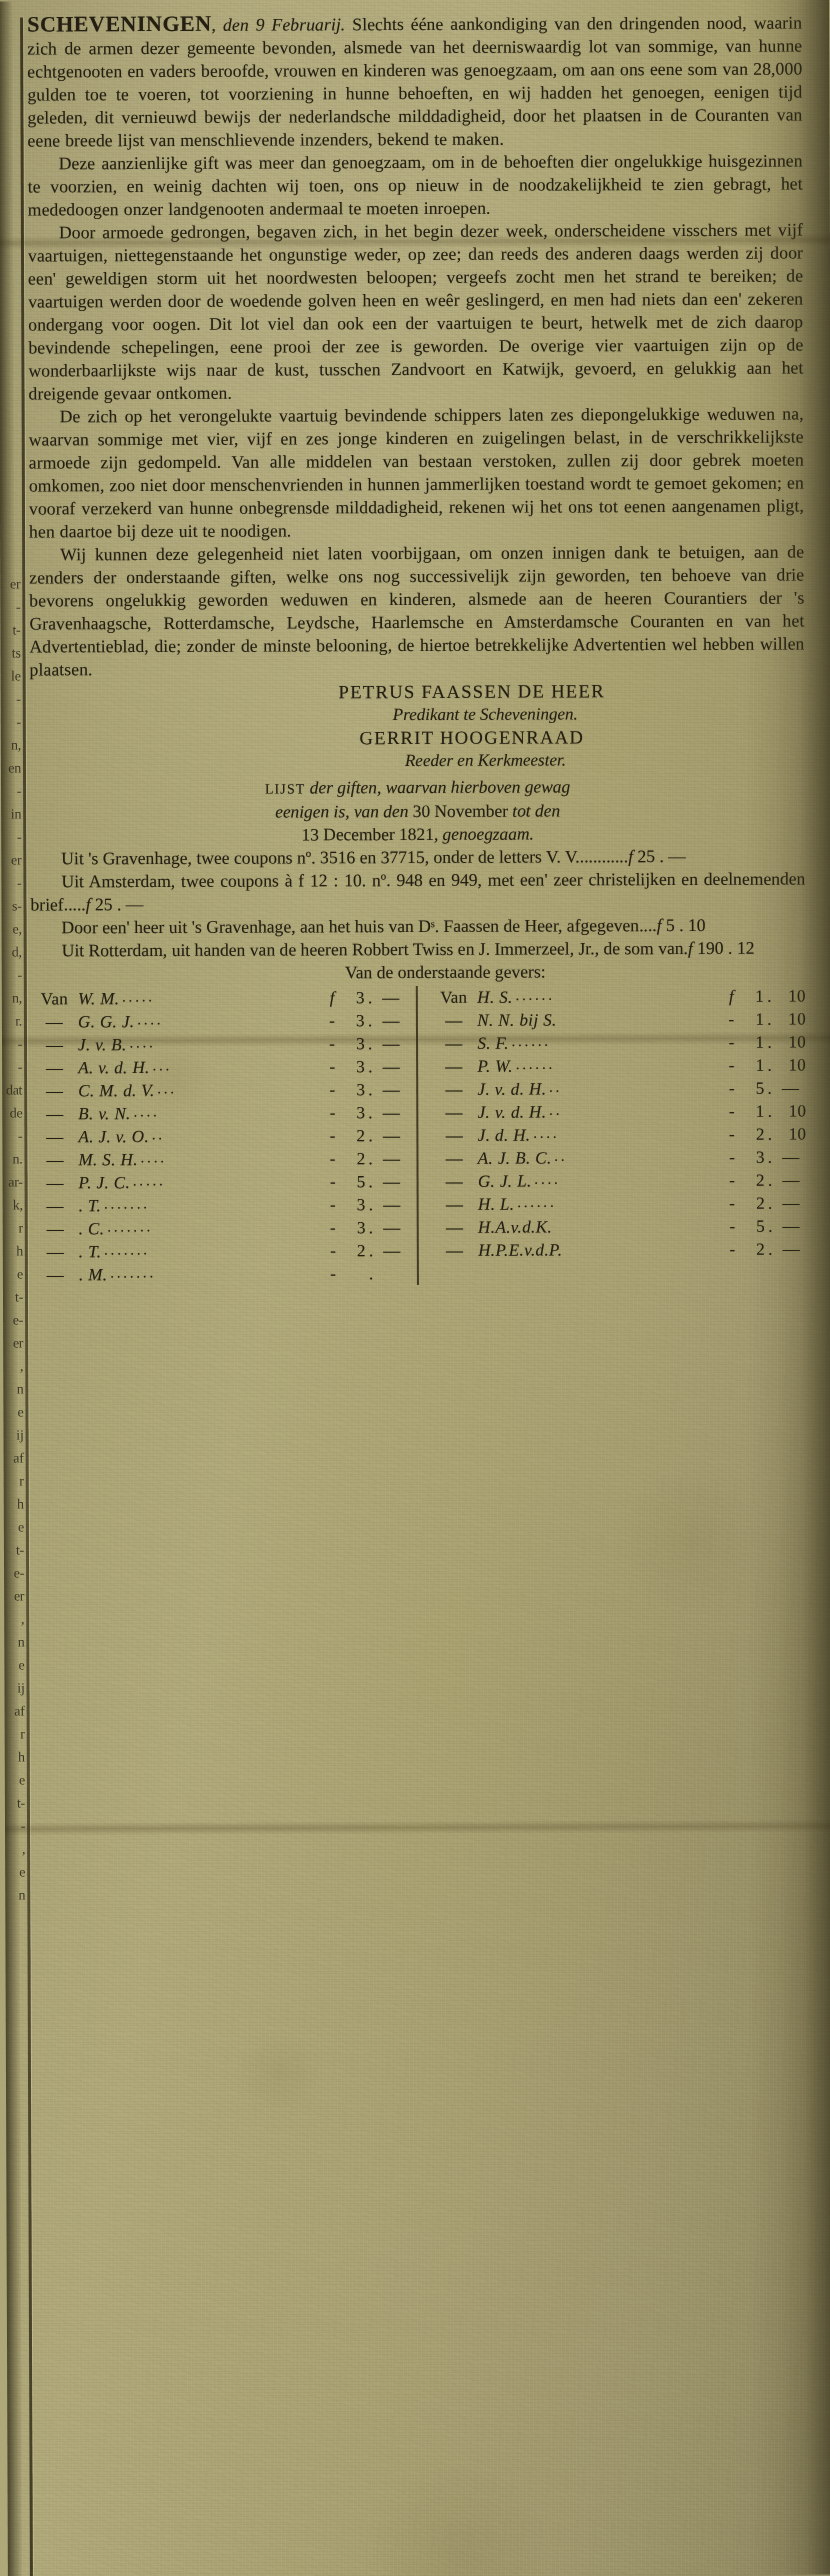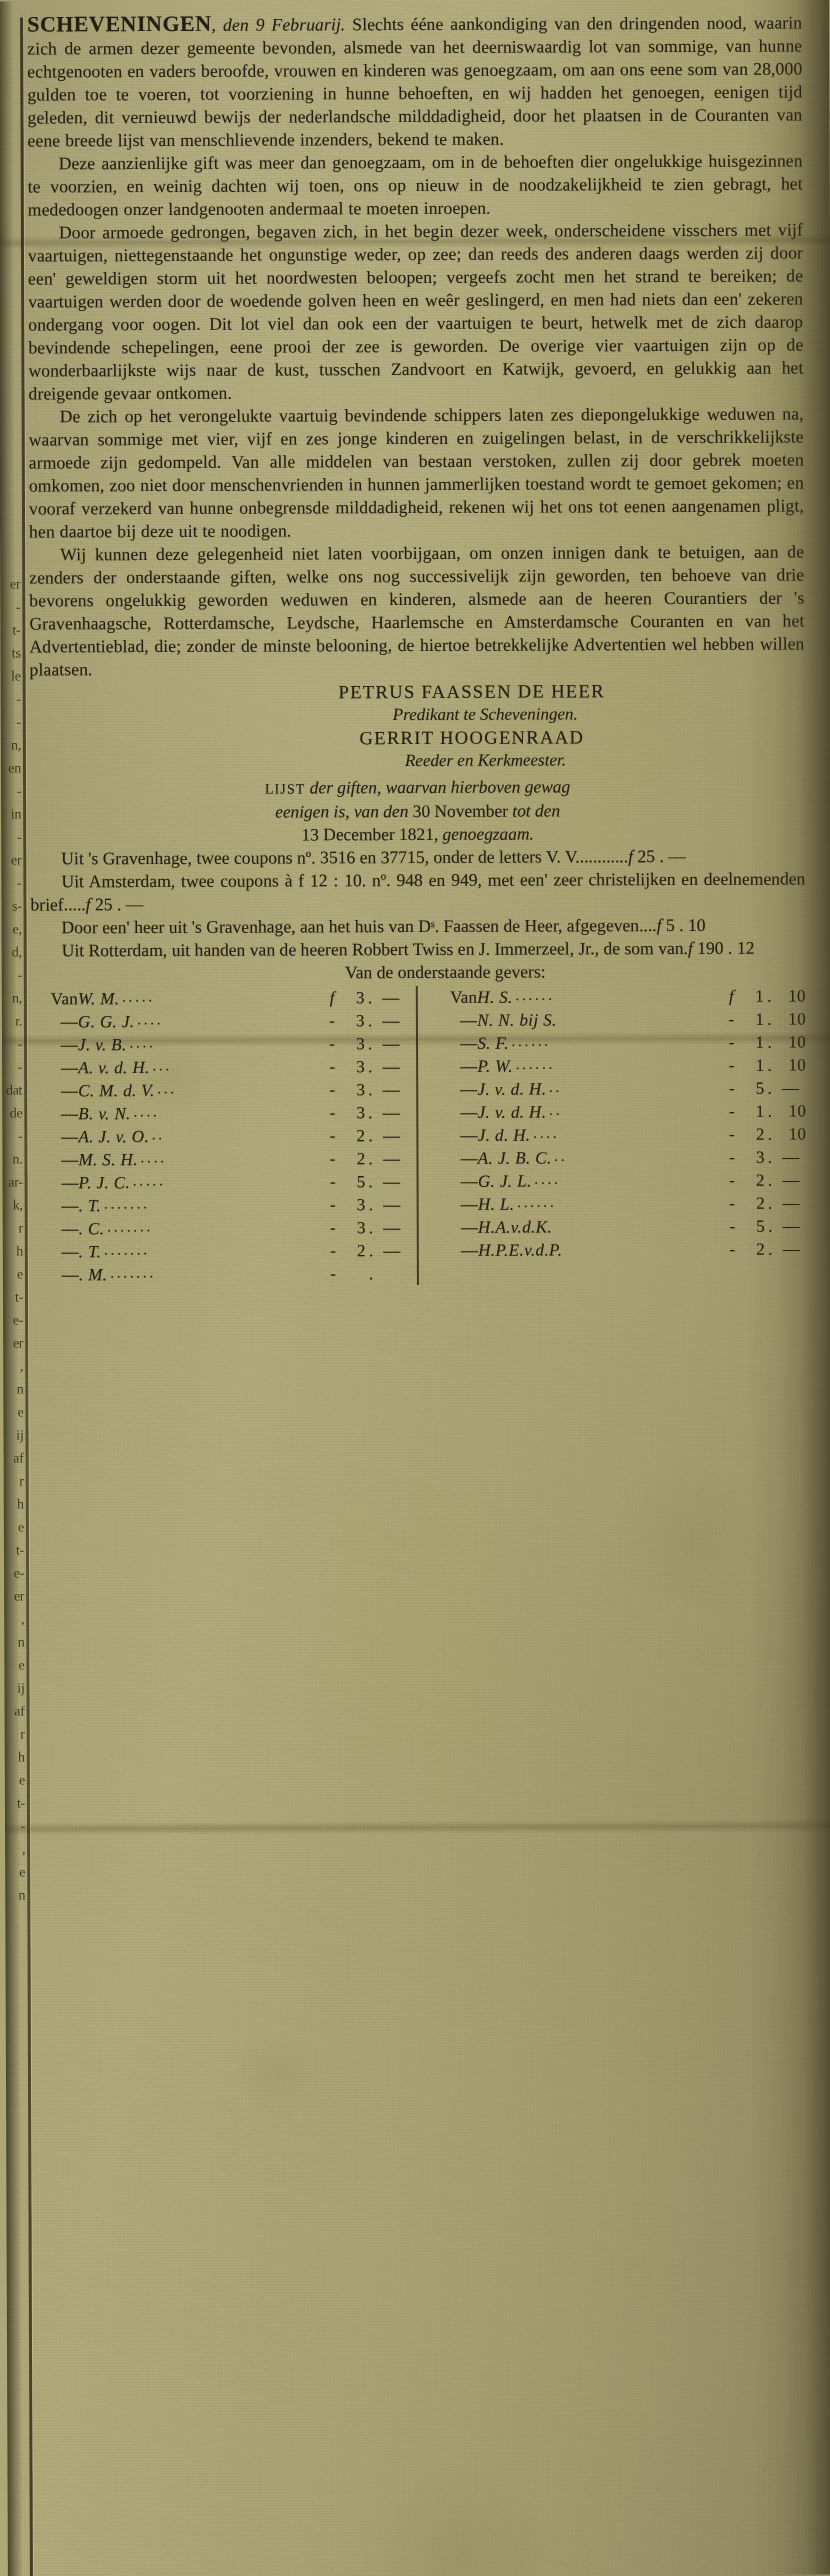--- a/index.html
+++ b/index.html
@@ -207,21 +207,21 @@
   .dcol { width: 50%; }
   .dcol.left  { padding-right: 9px; }
   .dcol.right { padding-left: 12.7px; border-left: 2.7px solid rgba(40,34,16,.80); }
 
   .drow {
     display: flex;
     align-items: baseline;
     white-space: nowrap;
     text-shadow: 0 0 0.9px rgba(40,34,18,.40);
   }
-  .d-van   { width: 47px; flex: 0 0 auto; text-align: right; letter-spacing: 0.2px; }
+  .d-van   { width: 47px; flex: 0 0 auto; text-align: center; letter-spacing: 0.2px; }
   .d-name  { flex: 0 0 auto; letter-spacing: 0.4px; font-style: italic; }
   .d-leader{
     flex: 1 1 auto;
     overflow: hidden;
     margin: 0 3.6px 0 2.7px;
     transform: translateY(-2.7px);
     color: #241f12;
     letter-spacing: 2.7px;
     font-size: 15.4px;
   }

